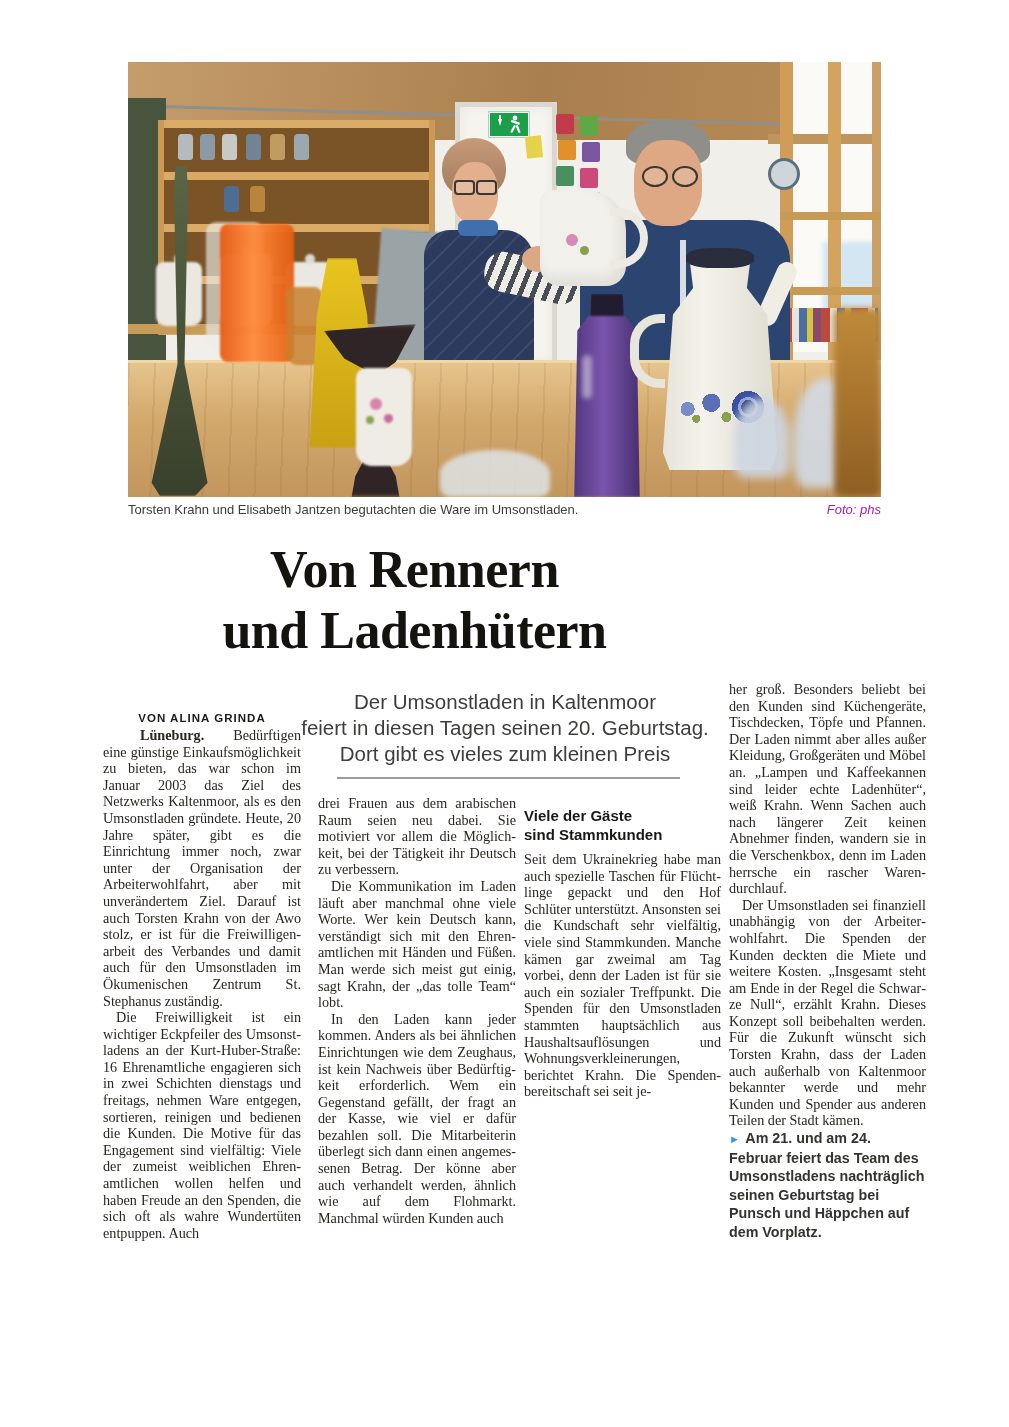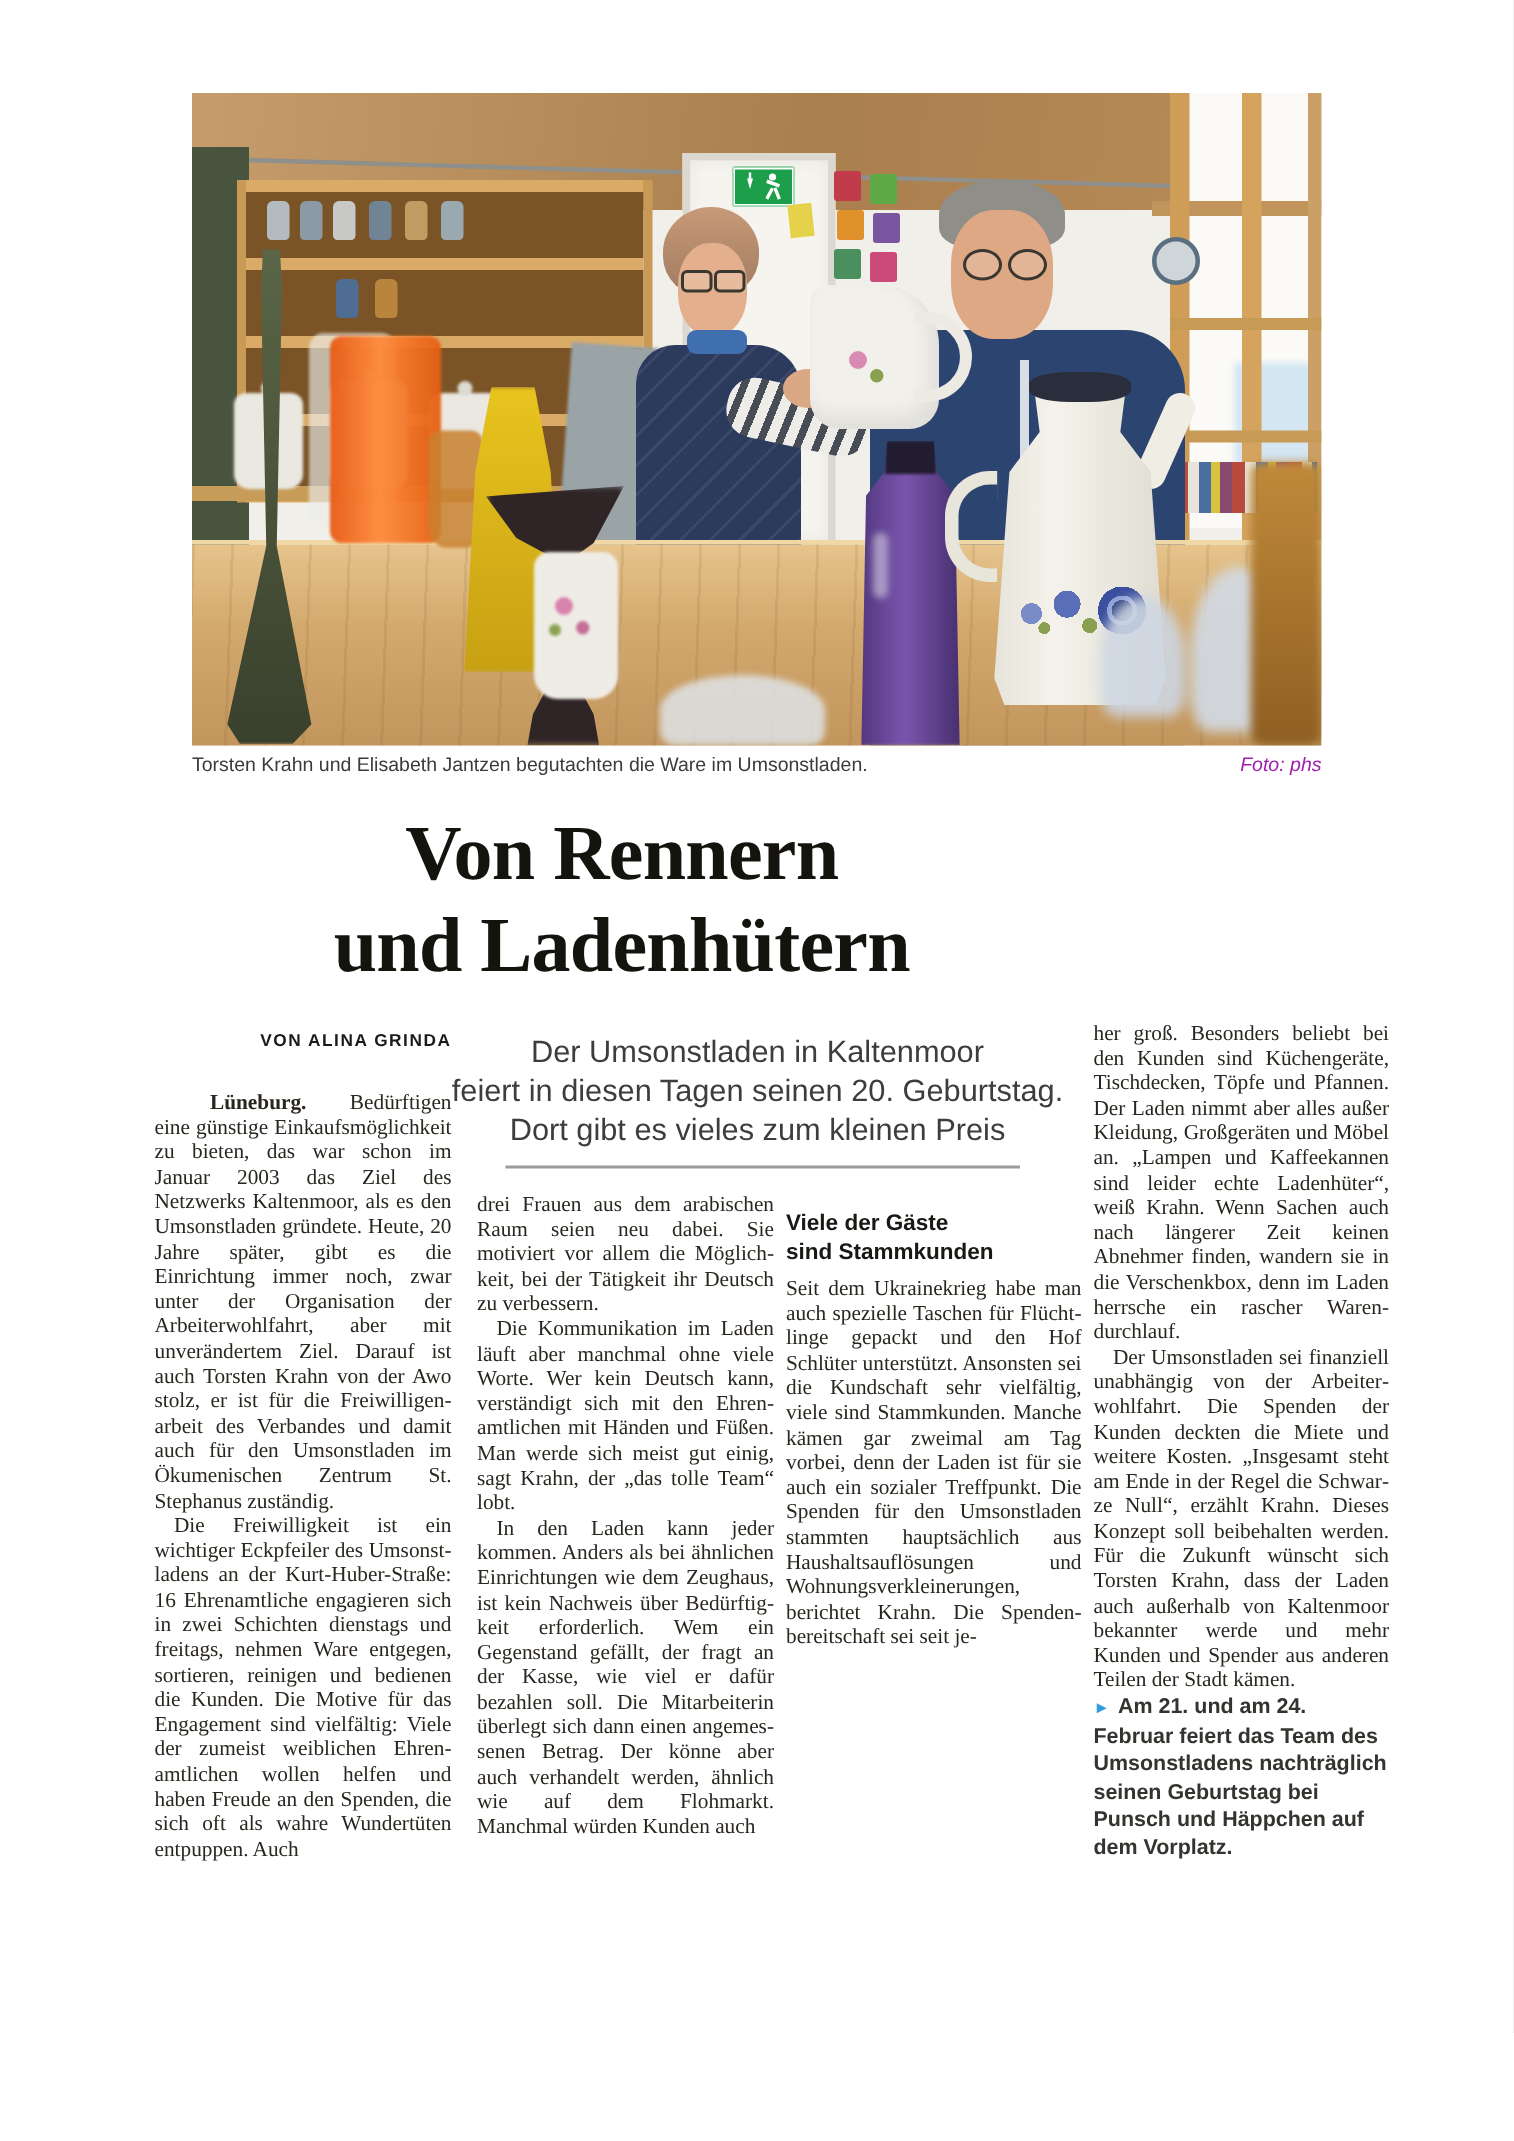--- a/index.html
+++ b/index.html
@@ -129,21 +129,21 @@
   .headline{position:absolute;left:0;top:539px;width:829px;text-align:center;
     font-family:"Liberation Serif", serif;font-weight:bold;font-size:52px;line-height:61px;
     color:#15130e;letter-spacing:-0.5px;}
 
   
   .lead{position:absolute;left:292px;top:689px;width:426px;text-align:center;white-space:pre-line;
     font-family:"Liberation Sans", sans-serif;font-weight:400;font-size:20.5px;line-height:26px;color:#3d3d3b;}
   .lead-rule{position:absolute;left:337px;top:777px;width:343px;height:2px;background:#9b9b99;}
 
   
-  .byline{position:absolute;left:103px;top:688px;width:198px;text-align:right;
+  .byline{position:absolute;left:103px;top:712px;width:198px;text-align:center;
     font-family:"Liberation Sans", sans-serif;font-weight:bold;font-size:11.5px;letter-spacing:.09em;color:#1a1a18;}
 
   
   .col{position:absolute;width:198px;hyphens:auto;-webkit-hyphens:auto;}
   .col1{left:103px;top:727px;}
   .col2{left:318px;top:795px;}
   .col3{left:524px;top:795px;width:197px;}
   .col4{left:729px;top:681px;width:197px;}
   .col p{margin:0;text-align:justify;font-size:14.2px;line-height:16.6px;color:#29251f;}
   .col p.indent{text-indent:13px;}

